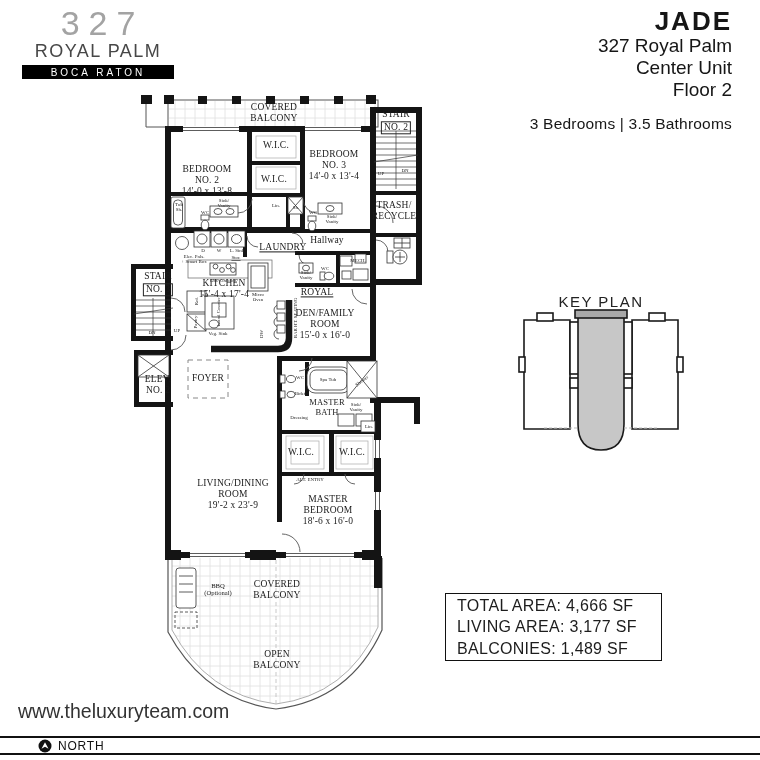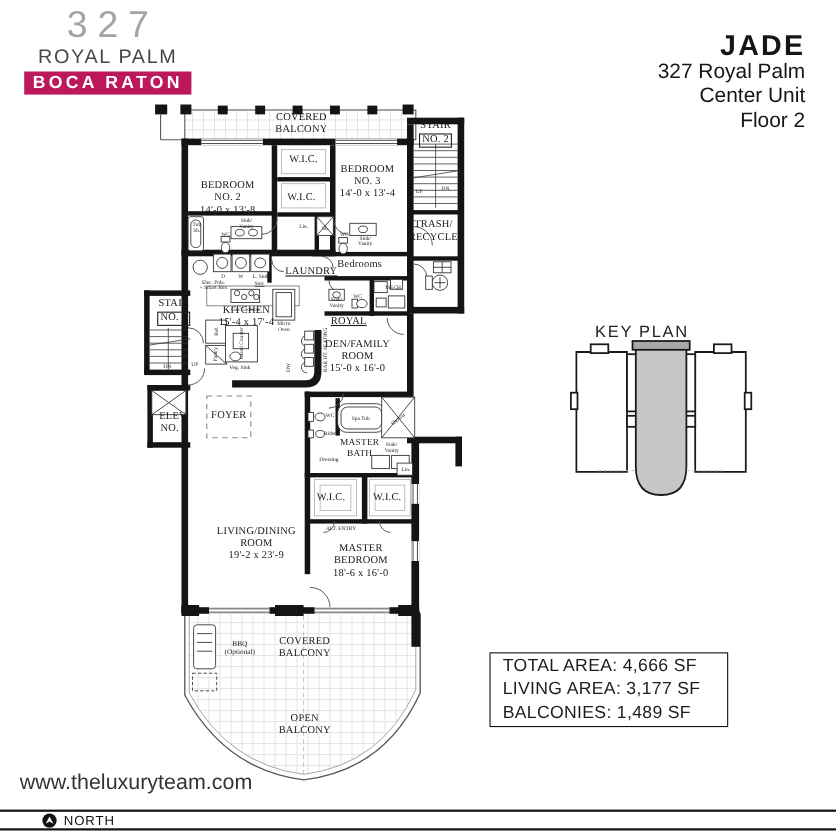--- a/index.html
+++ b/index.html
@@ -15,29 +15,29 @@
       font:8.5px/1.05 "Liberation Serif","DejaVu Serif",serif;color:#222;
       text-align:center;white-space:pre-line;}
   .fx.v{transform:translate(-50%,-50%) rotate(-90deg) scale(.58);}
   .fx.d35{transform:translate(-50%,-50%) rotate(-38deg) scale(.58);}
   .ul{text-decoration:underline;text-underline-offset:1px;}
   .boxed{display:inline-block;border:1px solid #222;padding:0 2px;margin-top:1px;}
   
   #brand{position:absolute;left:22px;top:6px;width:152px;text-align:center;}
   #brand .num{font-size:34px;color:#a3a3a3;letter-spacing:9px;text-indent:9px;line-height:1.05;}
   #brand .name{font-size:18px;color:#474747;letter-spacing:1.5px;margin-top:-1px;}
-  #brand .band{margin-top:3px;background:#be185d;color:#fff;font-size:16px;
-               letter-spacing:3px;padding:2px 0 1px 0;font-weight:bold;}
-  
-  #title-block{position:absolute;right:28px;top:8px;text-align:right;color:#161616;margin-top:20px;}
+  #brand .band{margin-top:3px;background:#000000;color:#fff;font-size:10px;
+               letter-spacing:3px;padding:2px 0 1px 0;}
+  
+  #title-block{position:absolute;right:28px;top:8px;text-align:right;color:#161616;}
   #title-block .bld{font-size:26px;font-weight:bold;letter-spacing:2px;line-height:1.05;}
   #title-block .ln{font-size:19px;line-height:1.16;}
   #title-block .specs{font-size:15.5px;margin-top:14px;letter-spacing:.2px;}
   
-  #keyplan-title{position:absolute;left:541px;top:293px;width:120px;text-align:left;
+  #keyplan-title{position:absolute;left:541px;top:293px;width:120px;text-align:center;
                  font-size:15px;letter-spacing:1.5px;color:#222;}
   
   #stats{position:absolute;left:445px;top:593px;width:204px;height:66px;
          border:1.5px solid #111;display:flex;flex-direction:column;justify-content:center;
          padding-left:11px;font-size:16px;line-height:1.32;letter-spacing:.3px;color:#1d1d1d;}
   
   #website{position:absolute;left:18px;top:700px;font-size:19.5px;color:#333;}
   #north-bar{position:absolute;left:0;right:0;top:736px;height:15px;
              border-top:2.5px solid #111;border-bottom:2.5px solid #111;
              display:flex;align-items:center;}
@@ -278,21 +278,21 @@
 14'-0 x 13'-8</div>
     <div class="rm" style="left:276px;top:146px">W.I.C.</div>
     <div class="rm" style="left:274px;top:180px">W.I.C.</div>
     <div class="fx" style="left:276px;top:206px">Lin.</div>
     <div class="rm" style="left:334px;top:166px">BEDROOM
 NO. 3
 14'-0 x 13'-4</div>
     <div class="rm" style="left:394px;top:211px">TRASH/
 RECYCLE</div>
     <div class="rm ul" style="left:283px;top:248px">LAUNDRY</div>
-    <div class="rm" style="left:327px;top:241px">Bedrooms</div>
+    <div class="rm" style="left:327px;top:241px">Hallway</div>
     <div class="fx" style="left:358px;top:261px">MECH.</div>
     <div class="rm ul" style="left:317px;top:293px">ROYAL</div>
     <div class="rm" style="left:224px;top:289px">KITCHEN
 15'-4 x 17'-4</div>
     <div class="rm" style="left:158px;top:284px"><span>STAIR</span><br><span class="boxed">NO. 3</span></div>
     <div class="rm" style="left:325px;top:325px">DEN/FAMILY
 ROOM
 15'-0 x 16'-0</div>
     <div class="rm" style="left:158px;top:385px">ELEV.
 NO. 2</div>
@@ -360,20 +360,21 @@
     <div class="num">327</div>
     <div class="name">ROYAL PALM</div>
     <div class="band">BOCA RATON</div>
   </div>
 
   <div id="title-block">
     <div class="bld">JADE</div>
     <div class="ln">327 Royal Palm</div>
     <div class="ln">Center Unit</div>
     <div class="ln">Floor 2</div>
+    <div class="specs">3 Bedrooms | 3.5 Bathrooms</div>
   </div>
 
   <div id="keyplan-title">KEY PLAN</div>
 
   <div id="stats">
     <div>TOTAL AREA: 4,666 SF</div>
     <div>LIVING AREA: 3,177 SF</div>
     <div>BALCONIES: 1,489 SF</div>
   </div>
 

